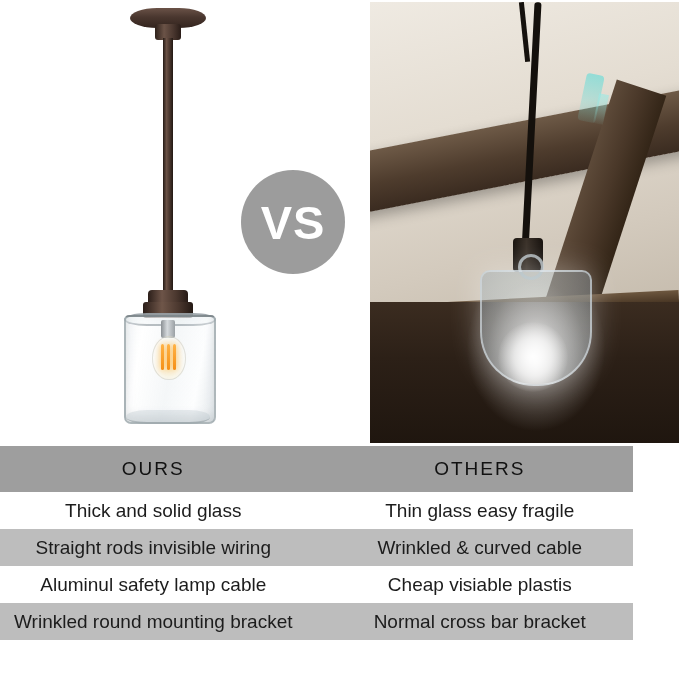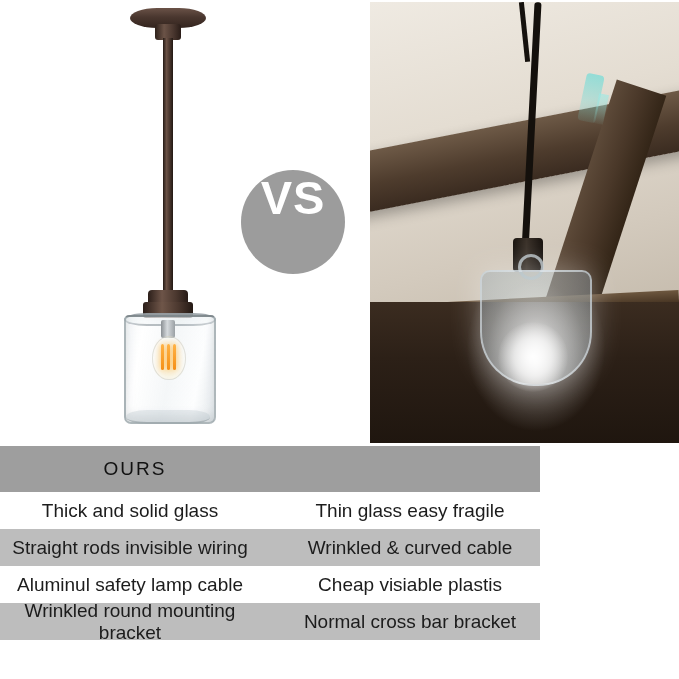--- a/index.html
+++ b/index.html
@@ -157,21 +157,21 @@
     top: 170px;
     width: 104px;
     height: 104px;
     border-radius: 50%;
     background: #9c9c9c;
     color: #ffffff;
     font-size: 47px;
     font-weight: bold;
     letter-spacing: 1px;
     display: flex;
-    align-items: flex-start;
+    align-items: center;
     justify-content: center;
     z-index: 5;
   }
 
   
   .others-photo {
     position: absolute;
     left: 370px;
     top: 2px;
     width: 309px;
@@ -314,21 +314,21 @@
   
   .table {
     position: absolute;
     left: 0;
     top: 446px;
     width: 679px;
     height: 233px;
   }
   .trow {
     display: flex;
-    width: 540px;
+    width: 633px;
     box-sizing: border-box;
     gap: 20px;
   }
   .tcell {
     width: 50%;
     box-sizing: border-box;
     display: flex;
     align-items: center;
     justify-content: center;
     text-align: center;
@@ -391,20 +391,23 @@
       <div class="o-glow"></div>
     </div>
   </div>
 
   <div class="table">
 
     <div class="trow head-row">
       <div class="tcell">
         <span>OURS</span>
       </div>
+      <div class="tcell">
+        <span>OTHERS</span>
+      </div>
     </div>
 
     <div class="trow row-light">
       <div class="tcell">
         <span>Thick and solid glass</span>
       </div>
       <div class="tcell">
         <span>Thin glass easy fragile</span>
       </div>
     </div>

